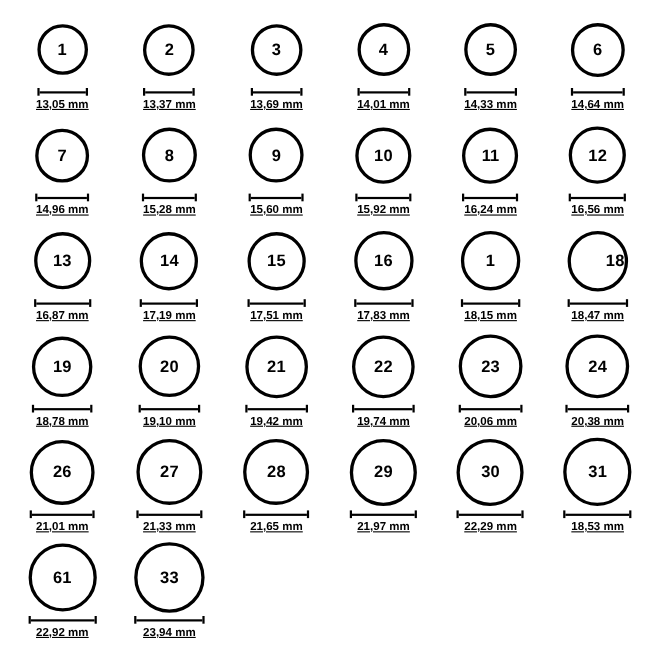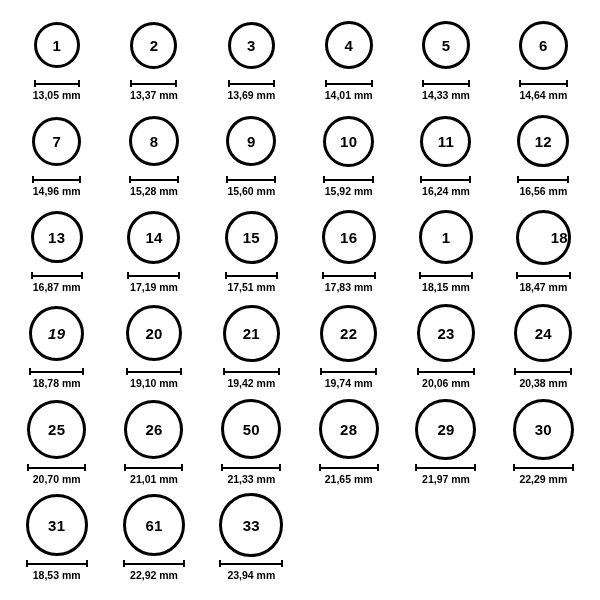--- a/index.html
+++ b/index.html
@@ -77,20 +77,21 @@
     right: 0;
     height: 2px;
     background: #000000;
   }
   .dim-label {
     margin-top: 3px;
     font-size: 10.5px;
     font-weight: bold;
     line-height: 1;
     white-space: nowrap;
+    text-decoration: underline;
   }
 </style>
 </head>
 <body>
 
 <div id="chart">
     <div class="grid">
       <div class="cell">
         <div class="ring-wrap">
           <div class="ring" style="width: 46px; height: 46px;">
@@ -284,21 +285,21 @@
             <span class="ring-size">18</span>
           </div>
         </div>
         <div class="dim">
           <div class="dim-bar" style="width: 55px;"></div>
           <div class="dim-label">18,47 mm</div>
         </div>
       </div>
       <div class="cell">
         <div class="ring-wrap">
-          <div class="ring" style="width: 55px; height: 55px; font-style: italic;">
+          <div class="ring" style="width: 55px; height: 55px;">
             <span class="ring-size">19</span>
           </div>
         </div>
         <div class="dim">
           <div class="dim-bar" style="width: 55px;"></div>
           <div class="dim-label">18,78 mm</div>
         </div>
       </div>
       <div class="cell">
         <div class="ring-wrap">
@@ -351,43 +352,32 @@
           </div>
         </div>
         <div class="dim">
           <div class="dim-bar" style="width: 58px;"></div>
           <div class="dim-label">20,38 mm</div>
         </div>
       </div>
       <div class="cell">
         <div class="ring-wrap">
           <div class="ring" style="width: 59px; height: 59px;">
-            <span class="ring-size">25</span>
-          </div>
-        </div>
-        <div class="dim">
-          <div class="dim-bar" style="width: 59px;"></div>
-          <div class="dim-label">20,70 mm</div>
-        </div>
-      </div>
-      <div class="cell">
-        <div class="ring-wrap">
-          <div class="ring" style="width: 59px; height: 59px;">
             <span class="ring-size">26</span>
           </div>
         </div>
         <div class="dim">
           <div class="dim-bar" style="width: 59px;"></div>
           <div class="dim-label">21,01 mm</div>
         </div>
       </div>
       <div class="cell">
         <div class="ring-wrap">
           <div class="ring" style="width: 60px; height: 60px;">
-            <span class="ring-size">50</span>
+            <span class="ring-size">27</span>
           </div>
         </div>
         <div class="dim">
           <div class="dim-bar" style="width: 60px;"></div>
           <div class="dim-label">21,33 mm</div>
         </div>
       </div>
       <div class="cell">
         <div class="ring-wrap">
           <div class="ring" style="width: 60px; height: 60px;">

